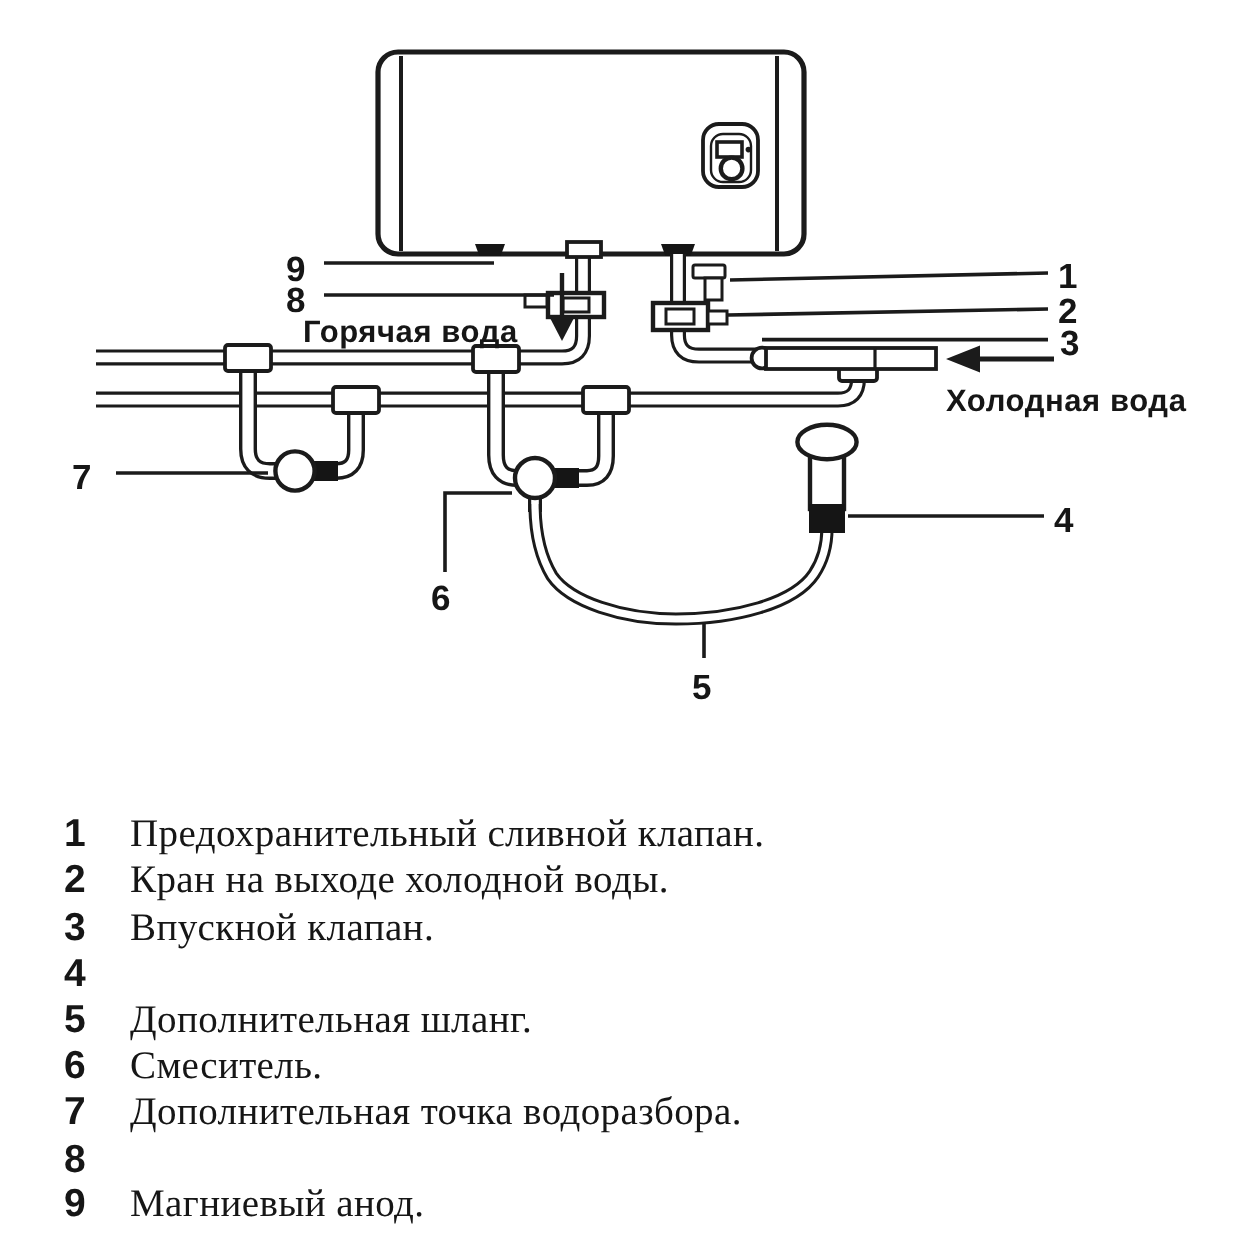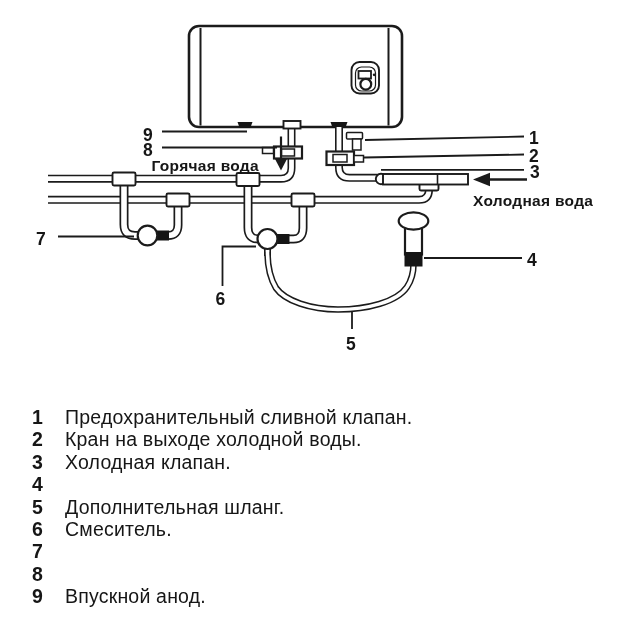--- a/index.html
+++ b/index.html
@@ -17,21 +17,21 @@
   .hb{fill:none;stroke:#1b1b1b;stroke-width:6.6;}
   .hw{fill:none;stroke:#fff;stroke-width:3.6;}
   .fit{fill:#fff;stroke:#1b1b1b;stroke-width:1.9;}
   .valve{fill:#fff;stroke:#1b1b1b;stroke-width:2.2;}
   .thin{fill:#fff;stroke:#1b1b1b;stroke-width:1.5;}
   .dark{fill:#151515;stroke:none;}
   .lead{stroke:#1b1b1b;stroke-width:1.8;fill:none;}
   .legend{position:absolute;left:0;top:406px;width:630px;}
   .lrow{display:flex;align-items:baseline;padding-left:32px;line-height:22.4px;font-size:19.5px;}
   .lnum{display:inline-block;width:33px;font-weight:700;flex:none;}
-  .ltext{font-weight:400;letter-spacing:.2px;white-space:nowrap;}
+  .ltext{font-weight:400;letter-spacing:.2px;white-space:nowrap;font-family:Liberation Serif, serif;}
 </style>
 </head>
 <body>
 
 <div class="stage">
 
   <svg width="630" height="405" viewBox="0 0 630 405">
 
     <g>
       <rect x="189" y="26" width="213" height="101" rx="10" fill="#fff" stroke="#1b1b1b" stroke-width="2.6"></rect>
@@ -160,37 +160,38 @@
     <div class="lrow">
         <span class="lnum">1</span>
         <span class="ltext">Предохранительный сливной клапан.</span>
       </div>
     <div class="lrow">
         <span class="lnum">2</span>
         <span class="ltext">Кран на выходе холодной воды.</span>
       </div>
     <div class="lrow">
         <span class="lnum">3</span>
-        <span class="ltext">Холодная клапан.</span>
+        <span class="ltext">Впускной клапан.</span>
       </div>
     <div class="lrow">
         <span class="lnum">4</span>
       </div>
     <div class="lrow">
         <span class="lnum">5</span>
         <span class="ltext">Дополнительная шланг.</span>
       </div>
     <div class="lrow">
         <span class="lnum">6</span>
         <span class="ltext">Смеситель.</span>
       </div>
     <div class="lrow">
         <span class="lnum">7</span>
+        <span class="ltext">Дополнительная точка водоразбора.</span>
       </div>
     <div class="lrow">
         <span class="lnum">8</span>
       </div>
     <div class="lrow">
         <span class="lnum">9</span>
-        <span class="ltext">Впускной анод.</span>
+        <span class="ltext">Магниевый анод.</span>
       </div>
   </div>
 </div>
 
 </body></html>

